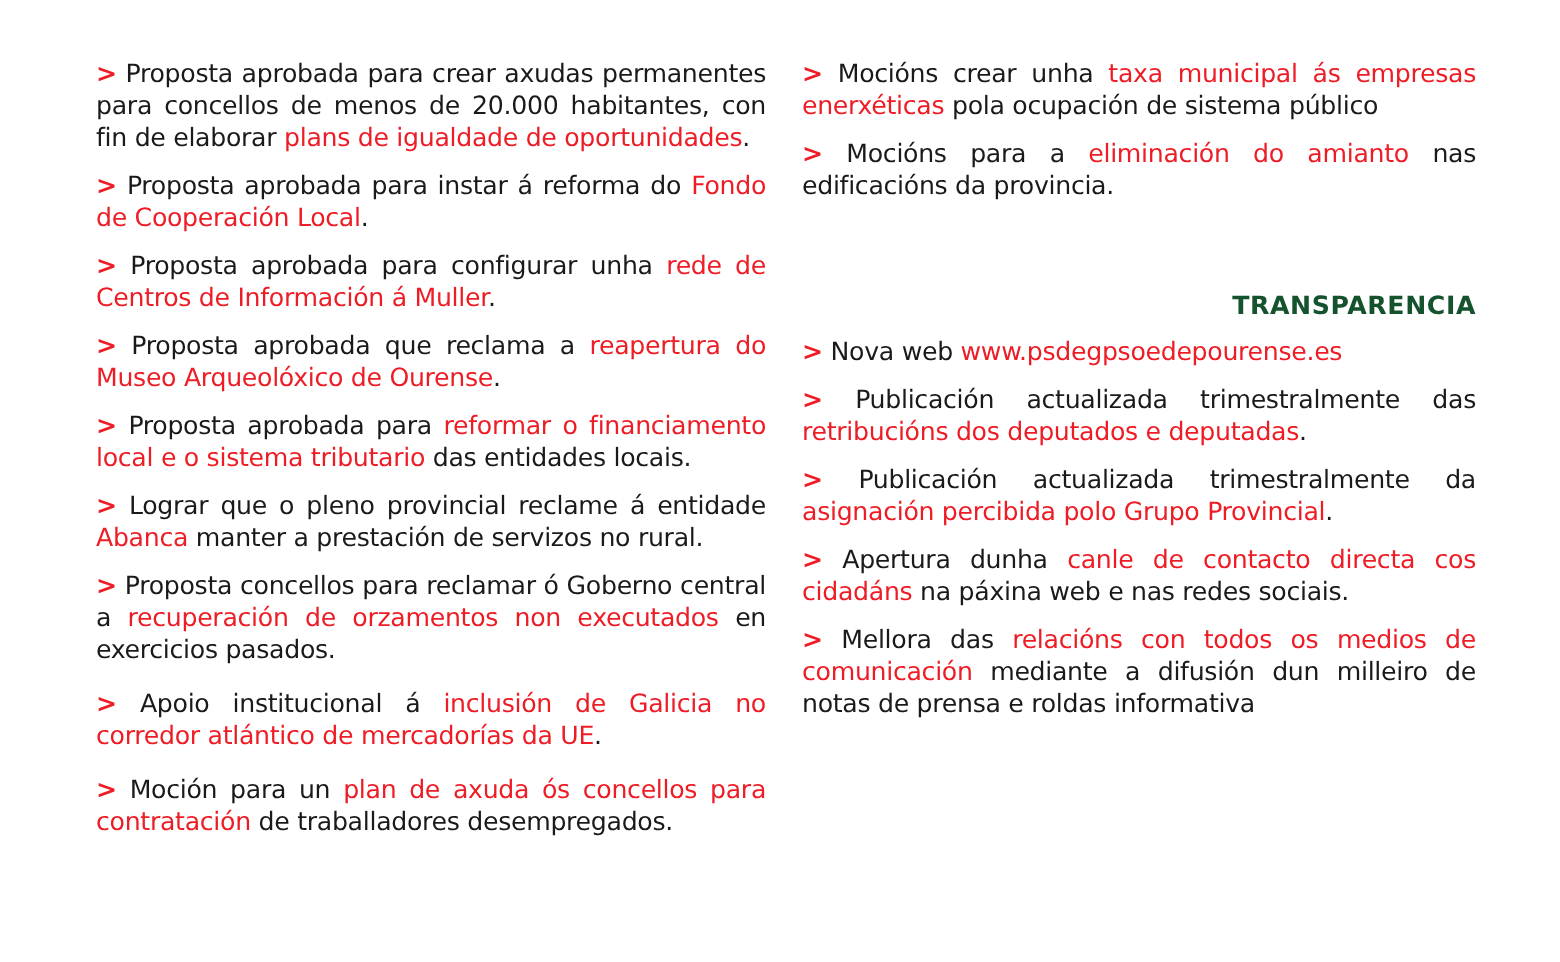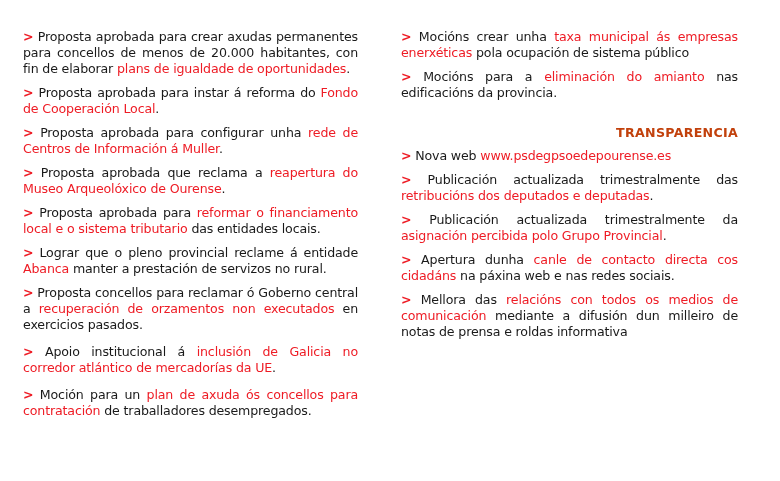--- a/index.html
+++ b/index.html
@@ -15,36 +15,36 @@
       font-family: "DejaVu Sans", sans-serif;
       color: #1a1a1a;
     }
     .col {
       position: absolute;
       top: 29px;
       font-size: 12.6px;
       line-height: 16px;
       letter-spacing: -0.15px;
     }
-    .col-left { left: 23px; width: 335px; }
+    .col-left { left: 48px; width: 335px; }
     .col-right { left: 401px; width: 337px; }
     .item {
       text-align: justify;
       margin: 0 0 8px 0;
     }
     .item.gap-lg { margin-bottom: 11px; }
     .hl { color: #ee1c25; }
     .arrow { color: #ee1c25; font-weight: bold; }
     .section-title {
       text-align: right;
       font-weight: bold;
       font-size: 12.6px;
       letter-spacing: 0.3px;
-      margin: 24px 0 7px 0;
-      color: #c2410c;
+      margin: 44px 0 7px 0;
+      color: #14532d;
     }
   </style>
 </head>
 <body>
 
 <div class="col col-left">
   <p class="item"><span class="arrow">&gt;</span> <span>Proposta aprobada para crear axudas permanentes para concellos de menos de 20.000 habitantes, con fin de elaborar </span><span class="hl">plans de igualdade de oportunidades</span><span>.</span></p>
   <p class="item"><span class="arrow">&gt;</span> <span>Proposta aprobada para instar á reforma do </span><span class="hl">Fondo de Cooperación Local</span><span>.</span></p>
   <p class="item"><span class="arrow">&gt;</span> <span>Proposta aprobada para configurar unha </span><span class="hl">rede de Centros de Información á Muller</span><span>.</span></p>
   <p class="item"><span class="arrow">&gt;</span> <span>Proposta aprobada que reclama a </span><span class="hl">reapertura do Museo Arqueolóxico de Ourense</span><span>.</span></p>

